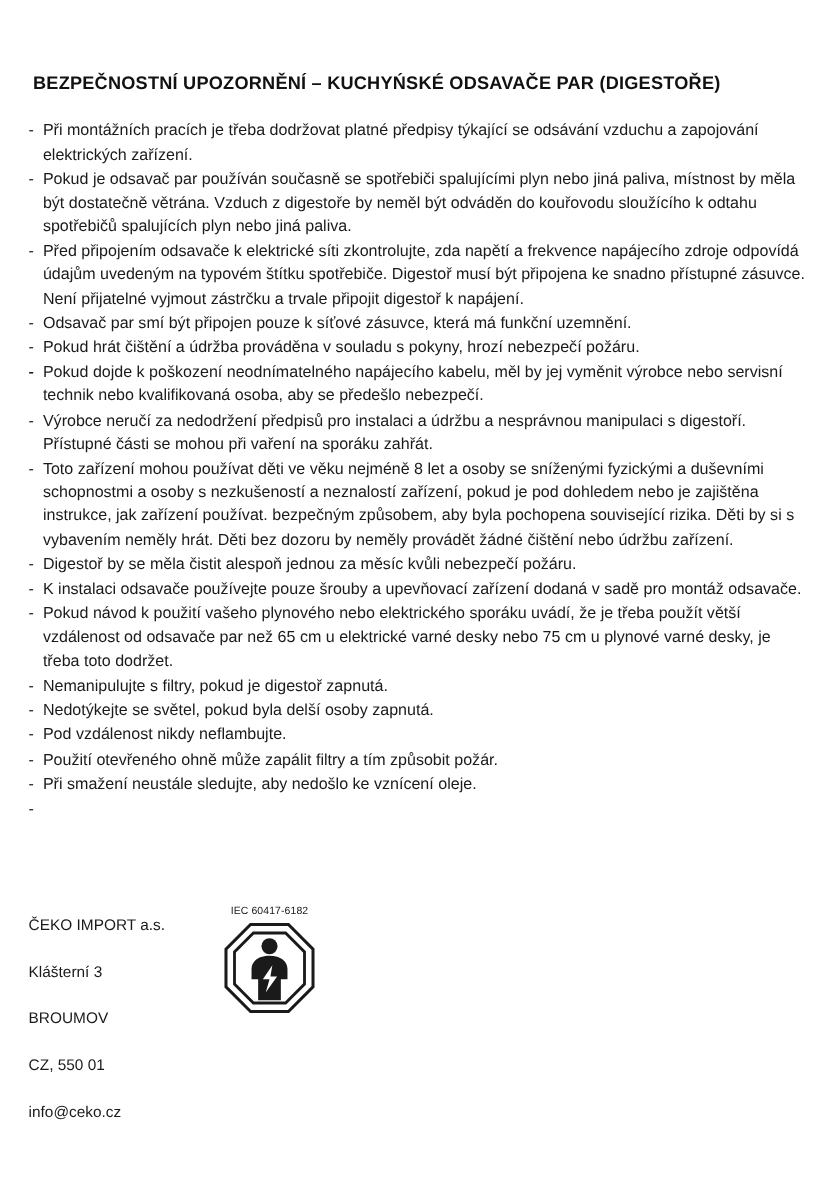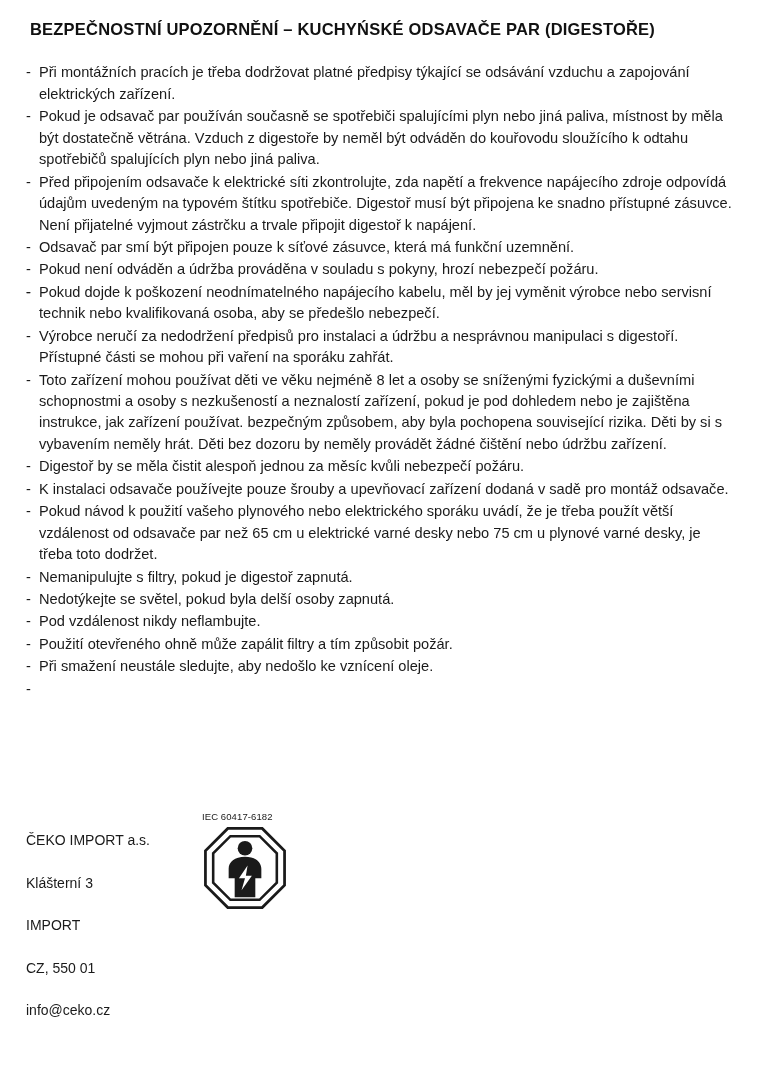--- a/index.html
+++ b/index.html
@@ -12,21 +12,21 @@
     height: 1079px;
     font-family: "Liberation Sans", sans-serif;
     color: #1a1a1a;
     position: relative;
     overflow: hidden;
   }
   .page {
     box-sizing: border-box;
     width: 762px;
     height: 1079px;
-    padding: 19px 26px 0 26px;
+    padding: 66px 26px 0 26px;
     position: relative;
   }
   .doc-title {
     font-size: 16.5px;
     font-weight: bold;
     letter-spacing: 0.2px;
     margin: 0 0 22px 4px;
     line-height: 1.3;
     color: #111;
   }
@@ -62,21 +62,22 @@
     font-size: 14px;
     line-height: 1.52;
     color: #1a1a1a;
     white-space: pre-line;
   }
   .address div {
     white-space: nowrap;
   }
   .cert {
     margin-left: 52px;
-    margin-top: 2px;
+    margin-top: 14px;
+    text-align: center;
   }
   .cert-label {
     font-size: 9.5px;
     color: #1a1a1a;
     margin-bottom: 3px;
     letter-spacing: 0.1px;
   }
   .cert-mark {
     width: 86px;
     height: 86px;
@@ -88,42 +89,42 @@
 
 <div class="page">
 
   <h1 class="doc-title">BEZPEČNOSTNÍ UPOZORNĚNÍ – KUCHYŃSKÉ ODSAVAČE PAR (DIGESTOŘE)</h1>
 
   <ul class="warning-list">
     <li><span class="dash">-</span><span>Při montážních pracích je třeba dodržovat platné předpisy týkající se odsávání vzduchu a zapojování elektrických zařízení.</span></li>
     <li><span class="dash">-</span><span>Pokud je odsavač par používán současně se spotřebiči spalujícími plyn nebo jiná paliva, místnost by měla být dostatečně větrána. Vzduch z digestoře by neměl být odváděn do kouřovodu sloužícího k odtahu spotřebičů spalujících plyn nebo jiná paliva.</span></li>
     <li><span class="dash">-</span><span>Před připojením odsavače k elektrické síti zkontrolujte, zda napětí a frekvence napájecího zdroje odpovídá údajům uvedeným na typovém štítku spotřebiče. Digestoř musí být připojena ke snadno přístupné zásuvce. Není přijatelné vyjmout zástrčku a trvale připojit digestoř k napájení.</span></li>
     <li><span class="dash">-</span><span>Odsavač par smí být připojen pouze k síťové zásuvce, která má funkční uzemnění.</span></li>
-    <li><span class="dash">-</span><span>Pokud není odváděn a údržba prováděna v souladu s pokyny, hrozí nebezpečí požáru.</span></li>
+    <li><span class="dash">-</span><span>Pokud hrát čištění a údržba prováděna v souladu s pokyny, hrozí nebezpečí požáru.</span></li>
     <li><span class="dash">-</span></li>
     <li><span class="dash">-</span><span>Pokud dojde k poškození neodnímatelného napájecího kabelu, měl by jej vyměnit výrobce nebo servisní technik nebo kvalifikovaná osoba, aby se předešlo nebezpečí.</span></li>
     <li><span class="dash">-</span><span>Výrobce neručí za nedodržení předpisů pro instalaci a údržbu a nesprávnou manipulaci s digestoří. Přístupné části se mohou při vaření na sporáku zahřát.</span></li>
     <li><span class="dash">-</span><span>Toto zařízení mohou používat děti ve věku nejméně 8 let a osoby se sníženými fyzickými a duševními schopnostmi a osoby s nezkušeností a neznalostí zařízení, pokud je pod dohledem nebo je zajištěna instrukce, jak zařízení používat. bezpečným způsobem, aby byla pochopena související rizika. Děti by si s vybavením neměly hrát. Děti bez dozoru by neměly provádět žádné čištění nebo údržbu zařízení.</span></li>
     <li><span class="dash">-</span><span>Digestoř by se měla čistit alespoň jednou za měsíc kvůli nebezpečí požáru.</span></li>
     <li><span class="dash">-</span><span>K instalaci odsavače používejte pouze šrouby a upevňovací zařízení dodaná v sadě pro montáž odsavače.</span></li>
     <li><span class="dash">-</span><span>Pokud návod k použití vašeho plynového nebo elektrického sporáku uvádí, že je třeba použít větší vzdálenost od odsavače par než 65 cm u elektrické varné desky nebo 75 cm u plynové varné desky, je třeba toto dodržet.</span></li>
     <li><span class="dash">-</span><span>Nemanipulujte s filtry, pokud je digestoř zapnutá.</span></li>
     <li><span class="dash">-</span><span>Nedotýkejte se světel, pokud byla delší osoby zapnutá.</span></li>
     <li><span class="dash">-</span><span>Pod vzdálenost nikdy neflambujte.</span></li>
     <li><span class="dash">-</span><span>Použití otevřeného ohně může zapálit filtry a tím způsobit požár.</span></li>
     <li><span class="dash">-</span><span>Při smažení neustále sledujte, aby nedošlo ke vznícení oleje.</span></li>
     <li><span class="dash">-</span></li>
   </ul>
 
   <div class="footer">
     <div class="footer-inner">
       <div class="address">
         <div>ČEKO IMPORT a.s.</div>
         <div>Klášterní 3</div>
-        <div>IMPORT</div>
+        <div>BROUMOV</div>
         <div>CZ, 550 01</div>
         <div>info@ceko.cz</div>
       </div>
       <div class="cert">
         <div class="cert-label">IEC 60417-6182</div>
         <svg class="cert-mark" viewBox="0 0 100 100">
           <polygon points="30,4 70,4 96,30 96,70 70,96 30,96 4,70 4,30" fill="none" stroke="#1a1a1a" stroke-width="3.2"></polygon>
           <polygon points="33,13 67,13 87,33 87,67 67,87 33,87 13,67 13,33" fill="none" stroke="#1a1a1a" stroke-width="3"></polygon>
           <circle cx="50" cy="27" r="8.5" fill="#1a1a1a"></circle>
           <path d="M50 37 C38 37 31 43 31 51 L31 62 L38 62 L38 84 L62 84 L62 62 L69 62 L69 51 C69 43 62 37 50 37 Z" fill="#1a1a1a"></path>

